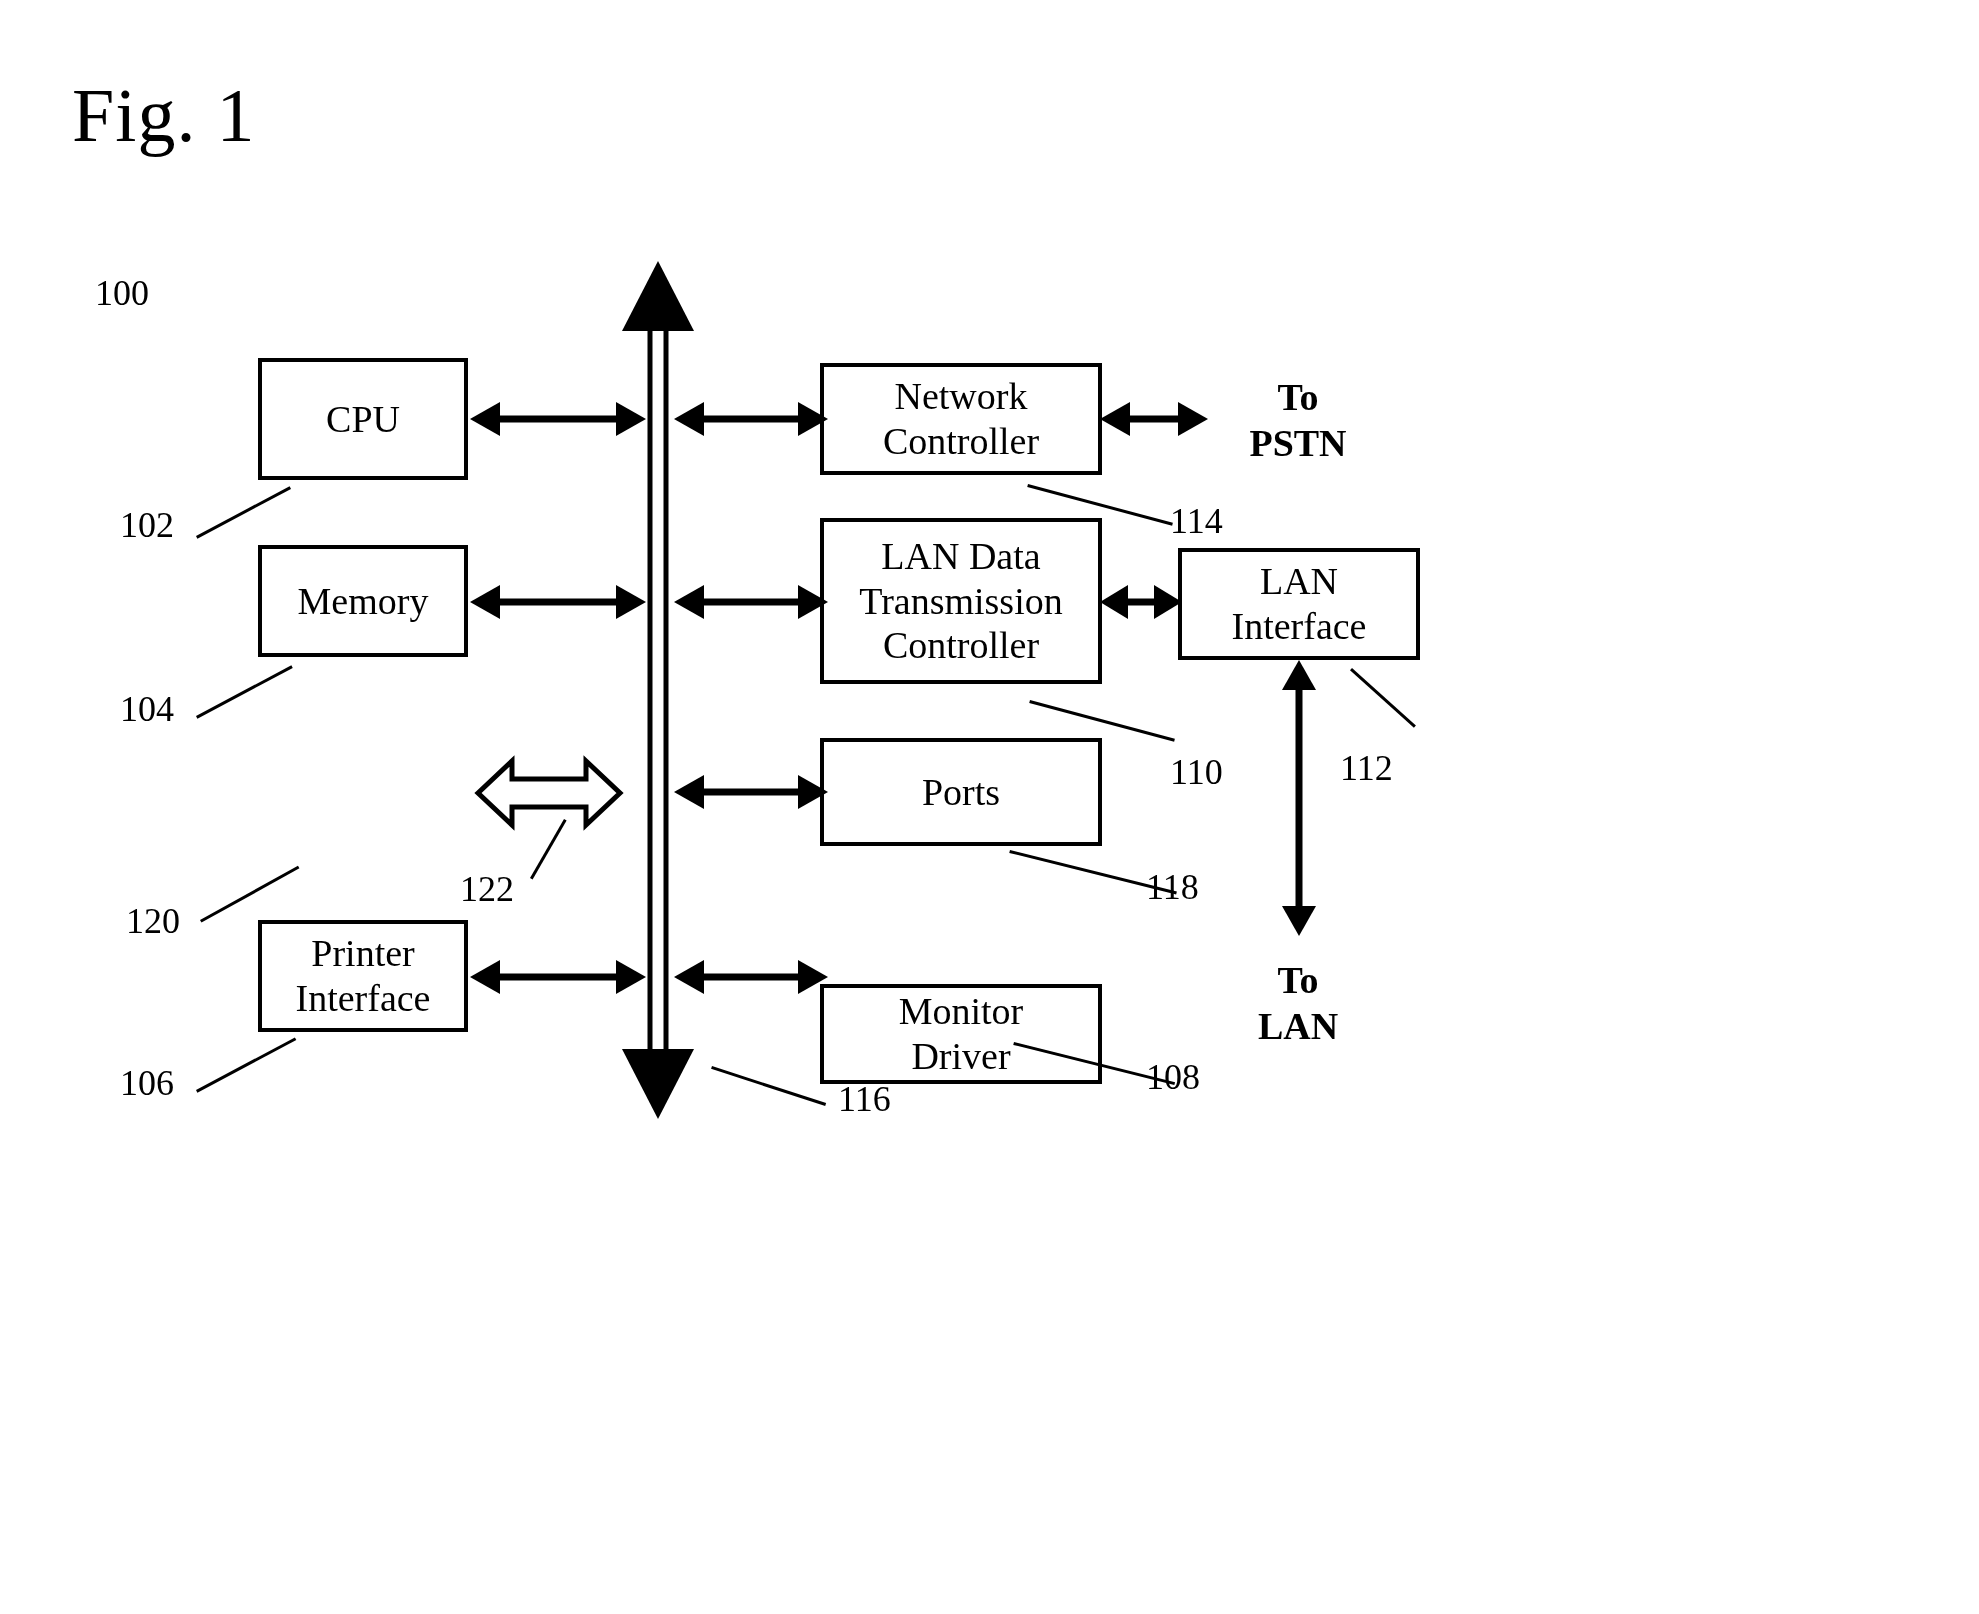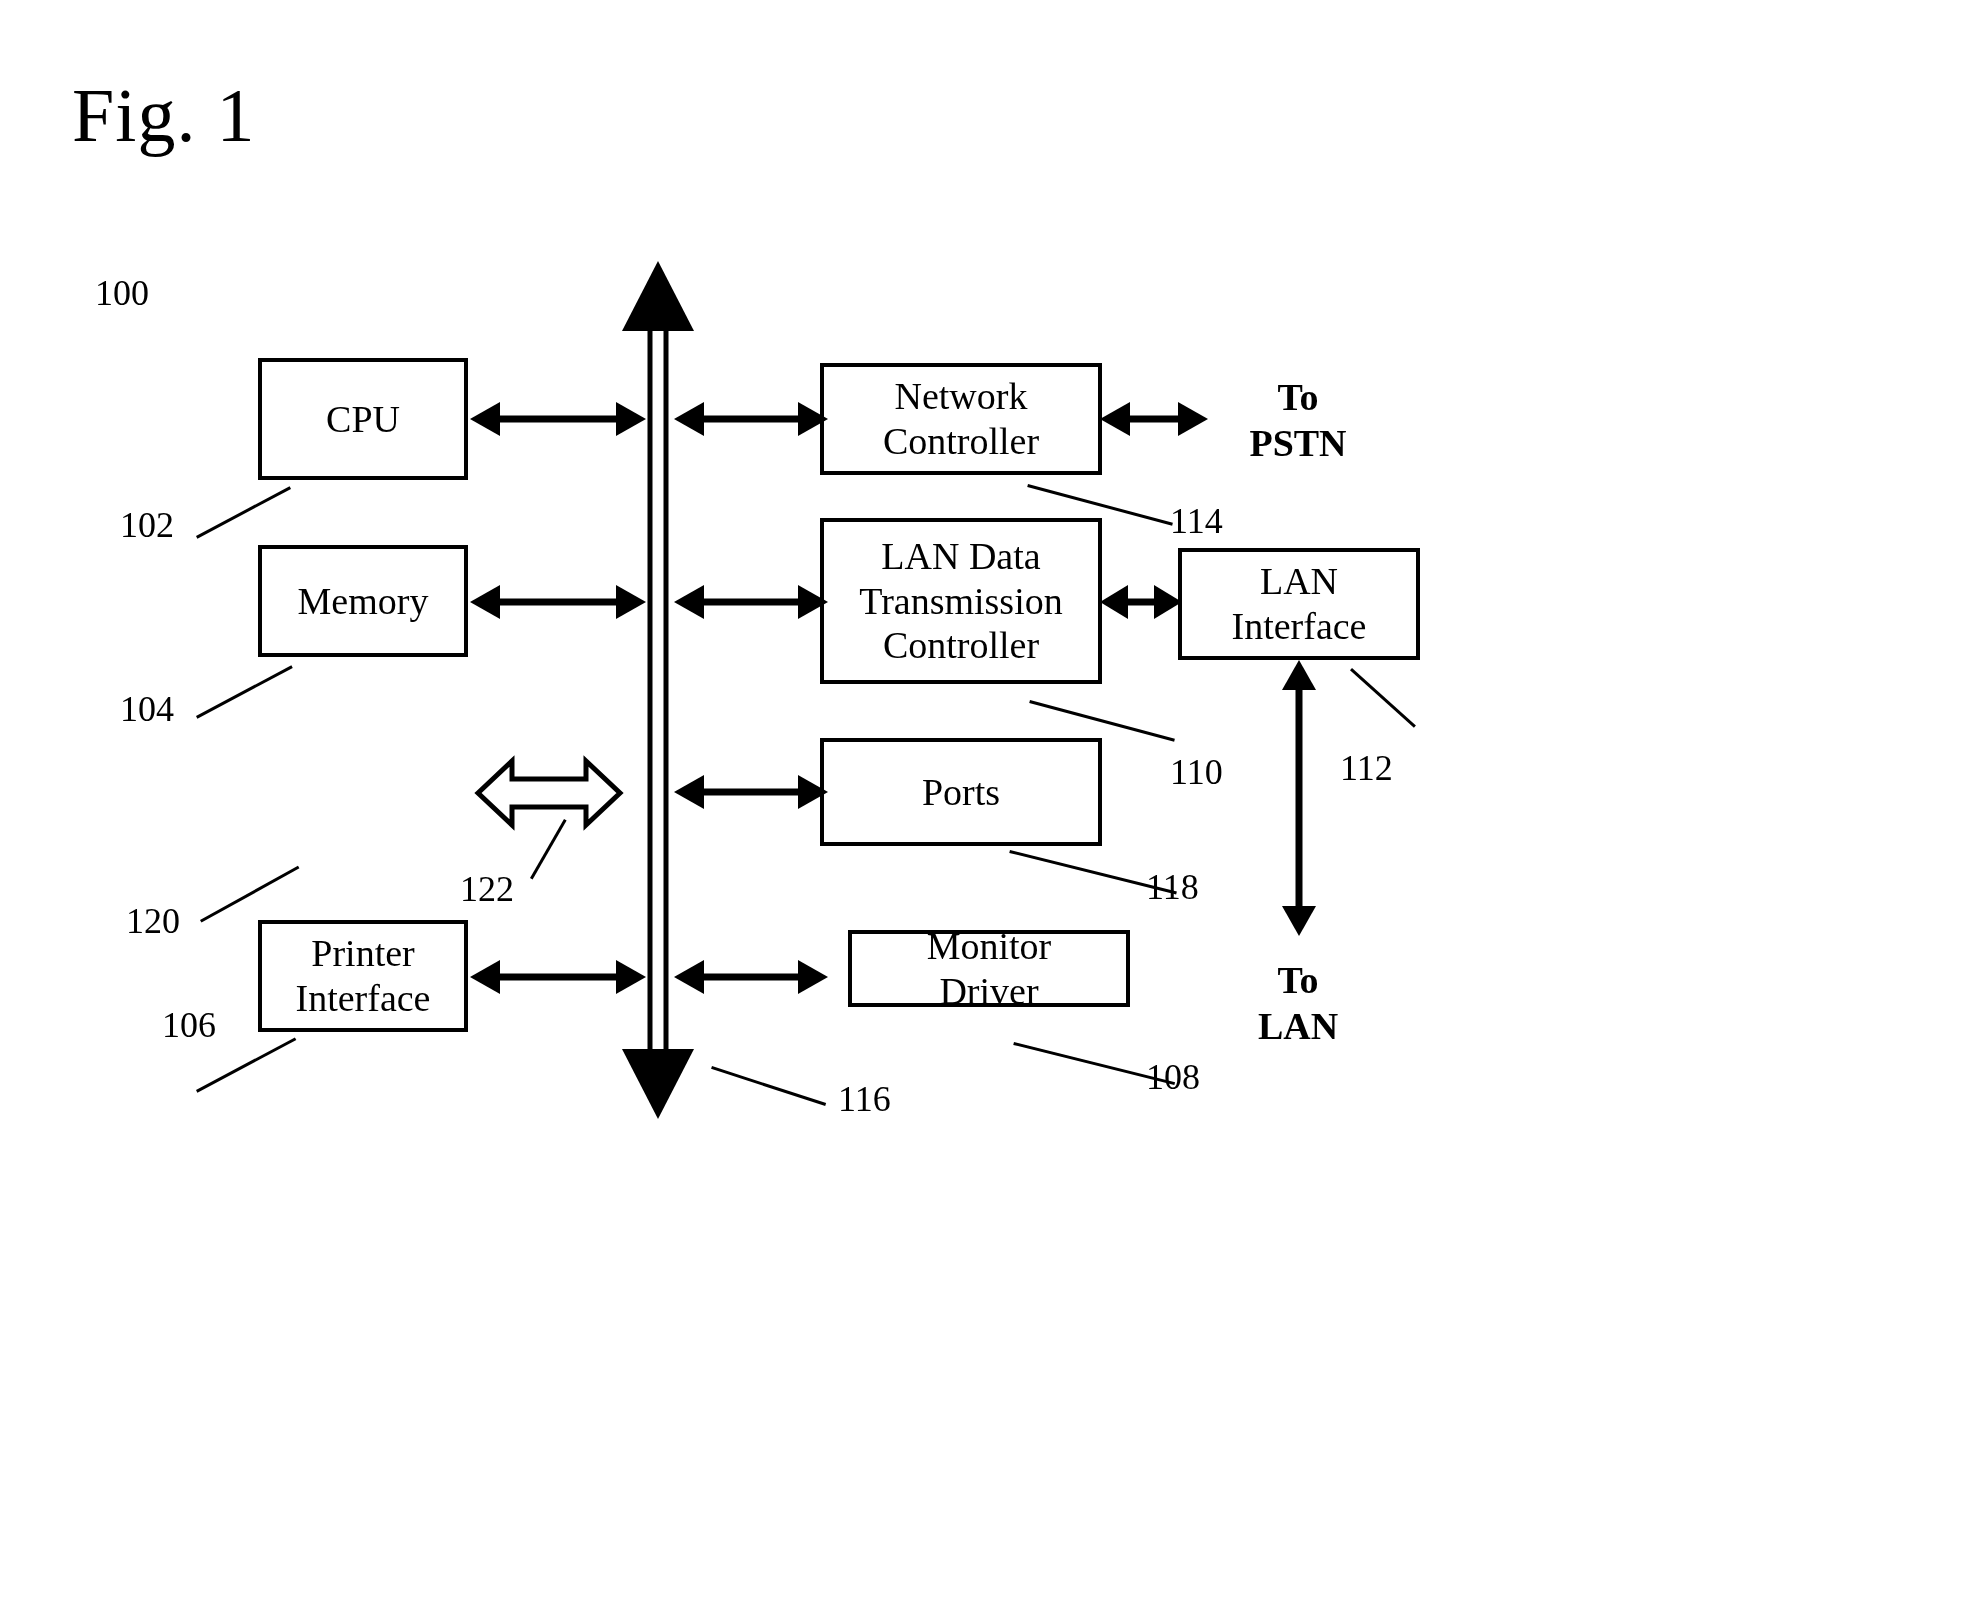--- a/index.html
+++ b/index.html
@@ -128,21 +128,21 @@
   <div class="leader" style="left:530px; top:878px; width:68px; transform: rotate(-60deg);"></div>
   <div class="ref" style="left:460px; top:868px;">122</div>
 
   <div class="box" style="left:258px; top:920px; width:210px; height:112px;">
     <span class="lbl">
       <span>Printer</span><br>
       <span>Interface</span>
     </span>
   </div>
   <div class="leader" style="left:196px; top:1090px; width:112px; transform: rotate(-28deg);"></div>
-  <div class="ref" style="left:120px; top:1004px;margin-left:42px;">106</div>
+  <div class="ref" style="left:120px; top:1062px;">106</div>
 
   <svg class="arrow-svg" style="left:468px; top:950px; width:180px; height:54px;" viewBox="0 0 180 54">
     <line x1="24" y1="27" x2="156" y2="27" stroke="#000" stroke-width="7"></line>
     <polygon points="2,27 32,10 32,44" fill="#000"></polygon>
     <polygon points="178,27 148,10 148,44" fill="#000"></polygon>
   </svg>
 
   <div class="box" style="left:820px; top:363px; width:282px; height:112px;">
     <span class="lbl">
       <span>Network</span><br>
@@ -214,21 +214,21 @@
   </div>
   <div class="leader" style="left:1010px; top:850px; width:172px; transform: rotate(14deg);"></div>
   <div class="ref" style="left:1146px; top:866px;">118</div>
 
   <svg class="arrow-svg" style="left:672px; top:765px; width:158px; height:54px;" viewBox="0 0 158 54">
     <line x1="24" y1="27" x2="134" y2="27" stroke="#000" stroke-width="7"></line>
     <polygon points="2,27 32,10 32,44" fill="#000"></polygon>
     <polygon points="156,27 126,10 126,44" fill="#000"></polygon>
   </svg>
 
-  <div class="box" style="left:820px; top:930px; width:282px; height:77px;margin-left:28px;">
+  <div class="box" style="left:820px; top:984px; width:282px; height:100px;">
     <span class="lbl">
       <span>Monitor</span><br>
       <span>Driver</span>
     </span>
   </div>
   <div class="leader" style="left:1014px; top:1042px; width:166px; transform: rotate(14deg);"></div>
   <div class="ref" style="left:1146px; top:1056px;">108</div>
 
   <svg class="arrow-svg" style="left:672px; top:950px; width:158px; height:54px;" viewBox="0 0 158 54">
     <line x1="24" y1="27" x2="134" y2="27" stroke="#000" stroke-width="7"></line>

